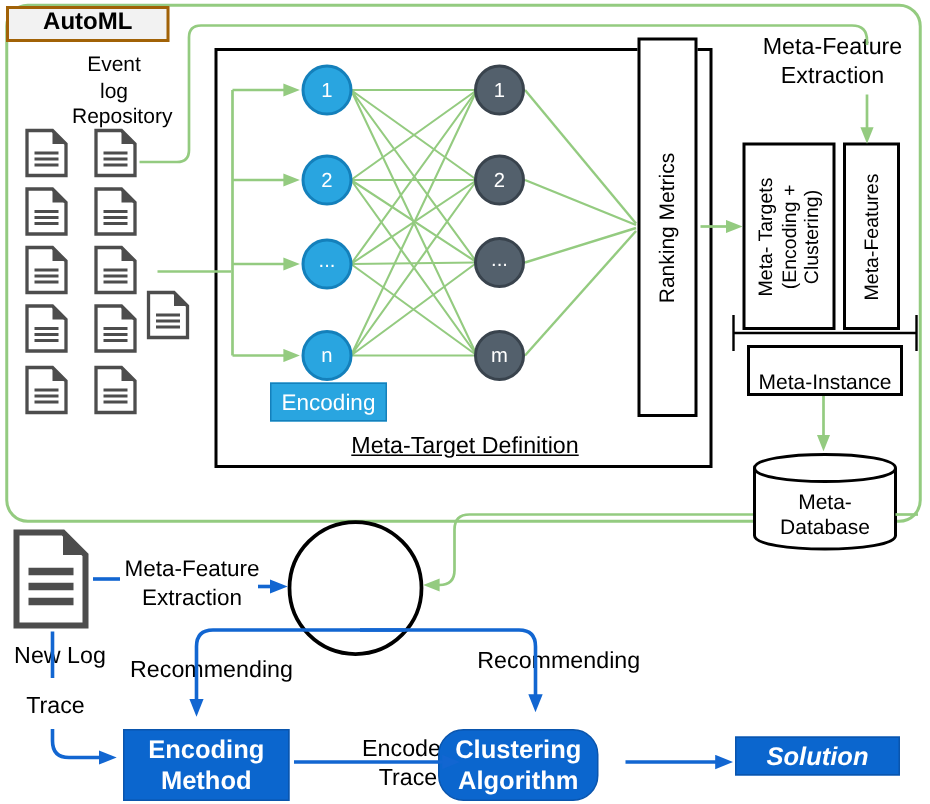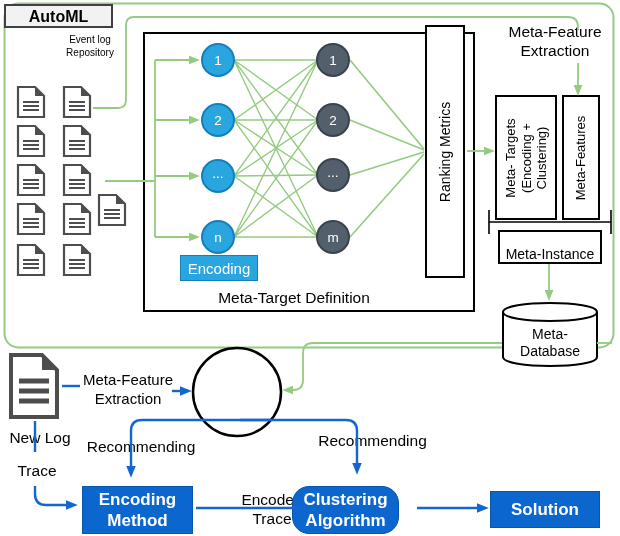--- a/index.html
+++ b/index.html
@@ -4,22 +4,22 @@
 <style>
   html,body{margin:0;padding:0;background:#fff;}
   #stage{position:relative;width:620px;height:536px;background:#fff;
          font-family:"Liberation Sans",sans-serif;color:#000;overflow:hidden;}
   #stage svg{position:absolute;left:0;top:0;}
   #svg-under{z-index:0;}
   .hlayer{position:absolute;z-index:1;}
   #svg-over{z-index:2;pointer-events:none;}
   .abs{position:absolute;box-sizing:border-box;}
   .lbl{white-space:pre-line;text-align:center;line-height:1.25;}
-  .titlebox{background:#f2f2f2;border:2px solid #404040;font-weight:bold;
-            font-size:16px;display:flex;align-items:flex-end;justify-content:center;}
+  .titlebox{background:#f2f2f2;border:2px solid #a16207;font-weight:bold;
+            font-size:16px;display:flex;align-items:flex-start;justify-content:center;}
   .blackbox{background:#fff;border:2px solid #000;}
   .vbox{background:#fff;border:2px solid #000;}
   .vtext{position:absolute;left:50%;top:50%;transform:translate(-50%,-50%) rotate(-90deg);
          text-align:center;white-space:pre-line;line-height:1.2;}
   .tag{color:#fff;font-size:15px;display:flex;align-items:center;justify-content:center;}
   .tag-blue{background:#29a5e0;border:1px solid #1480bb;}
   .tag-dark{background:#53606c;border:1px solid #39434d;}
   .bluebox{background:#0b66ce;border:1px solid #0a55ad;color:#fff;font-weight:bold;
            font-size:17px;line-height:21px;display:flex;align-items:center;
            justify-content:center;text-align:center;white-space:pre-line;}
@@ -39,21 +39,21 @@
       <path d="M503,312 C503,324 597,324 597,312" fill="none" stroke="#000" stroke-width="2"></path>
     </g>
 
     <circle cx="237" cy="392" r="44" fill="#fff" stroke="#000" stroke-width="2.5"></circle>
   </svg>
 
   <div class="abs titlebox" style="left:4px;top:4px;width:109px;height:24px;">
     <span>AutoML</span>
   </div>
 
-  <div class="abs lbl" style="left:20px;top:34px;width:98px;font-size:10px;padding-left:42px;">Event log
+  <div class="abs lbl" style="left:6px;top:34px;width:98px;font-size:14px;padding-left:42px;">Event log
 Repository</div>
 
   <div class="hlayer">
     <svg class="doc" style="left:16px;top:85px;" width="30" height="34">
         <path d="M2,2 H19 L28,11 V32 H2 Z" fill="#fff" stroke="#4d4d4d" stroke-width="2.2"></path>
         <path d="M19,2 V11 H28 Z" fill="#4d4d4d"></path>
         <path d="M7,17 H23 M7,21 H23 M7,25 H23" stroke="#4d4d4d" stroke-width="2"></path>
       </svg>
     <svg class="doc" style="left:62px;top:85px;" width="30" height="34">
         <path d="M2,2 H19 L28,11 V32 H2 Z" fill="#fff" stroke="#4d4d4d" stroke-width="2.2"></path>
@@ -101,21 +101,21 @@
         <path d="M7,17 H23 M7,21 H23 M7,25 H23" stroke="#4d4d4d" stroke-width="2"></path>
       </svg>
     <svg class="doc" style="left:97px;top:193px;" width="30" height="34">
         <path d="M2,2 H19 L28,11 V32 H2 Z" fill="#fff" stroke="#4d4d4d" stroke-width="2.2"></path>
         <path d="M19,2 V11 H28 Z" fill="#4d4d4d"></path>
         <path d="M7,17 H23 M7,21 H23 M7,25 H23" stroke="#4d4d4d" stroke-width="2"></path>
       </svg>
   </div>
 
   <div class="abs blackbox" style="left:143px;top:32px;width:332px;height:280px;"></div>
-  <div class="abs lbl" style="left:144px;top:288px;width:300px;font-size:15.5px;">Meta-Target Definition</div>
+  <div class="abs lbl" style="left:160px;top:288px;width:300px;font-size:15.5px;text-decoration:underline;">Meta-Target Definition</div>
 
   <div class="abs tag tag-blue" style="left:180px;top:255px;width:78px;height:26px;">
     <span>Encoding</span>
   </div>
 
   <div class="abs vbox" style="left:425px;top:25px;width:40px;height:253px;">
     <div class="vtext" style="width:253px;font-size:14px;">Ranking Metrics</div>
   </div>
 
   <div class="abs lbl" style="left:494px;top:22px;width:122px;font-size:15.5px;">Meta-Feature
@@ -150,21 +150,21 @@
 Extraction</div>
   <div class="abs lbl" style="left:82px;top:437px;width:118px;font-size:15.5px;">Recommending</div>
   <div class="abs lbl" style="left:310px;top:431px;width:125px;font-size:15.5px;">Recommending</div>
   <div class="abs lbl" style="left:207px;top:490px;width:74px;font-size:15.5px;line-height:19px;margin-left:28px;">Encoded
 Trace</div>
 
   <div class="abs bluebox" style="left:82px;top:486px;width:111px;height:48px;">Encoding
 Method</div>
   <div class="abs bluebox" style="left:292px;top:486px;width:107px;height:48px;border-radius:17px;">Clustering
 Algorithm</div>
-  <div class="abs bluebox" style="left:490px;top:491px;width:110px;height:37px;">Solution</div>
+  <div class="abs bluebox" style="left:490px;top:491px;width:110px;height:26px;font-style:italic;">Solution</div>
 
   <svg id="svg-over" width="620" height="536" viewBox="0 0 620 536">
     <defs>
       <marker id="ag" viewBox="0 0 10 8" refX="1" refY="4" markerWidth="11" markerHeight="9" markerUnits="userSpaceOnUse" orient="auto">
         <path d="M0,0 L10,4 L0,8 Z" fill="#94cb80"></path>
       </marker>
       <marker id="ab" viewBox="0 0 10 8" refX="1" refY="4" markerWidth="12" markerHeight="10" markerUnits="userSpaceOnUse" orient="auto">
         <path d="M0,0 L10,4 L0,8 Z" fill="#1266d1"></path>
       </marker>
     </defs>

